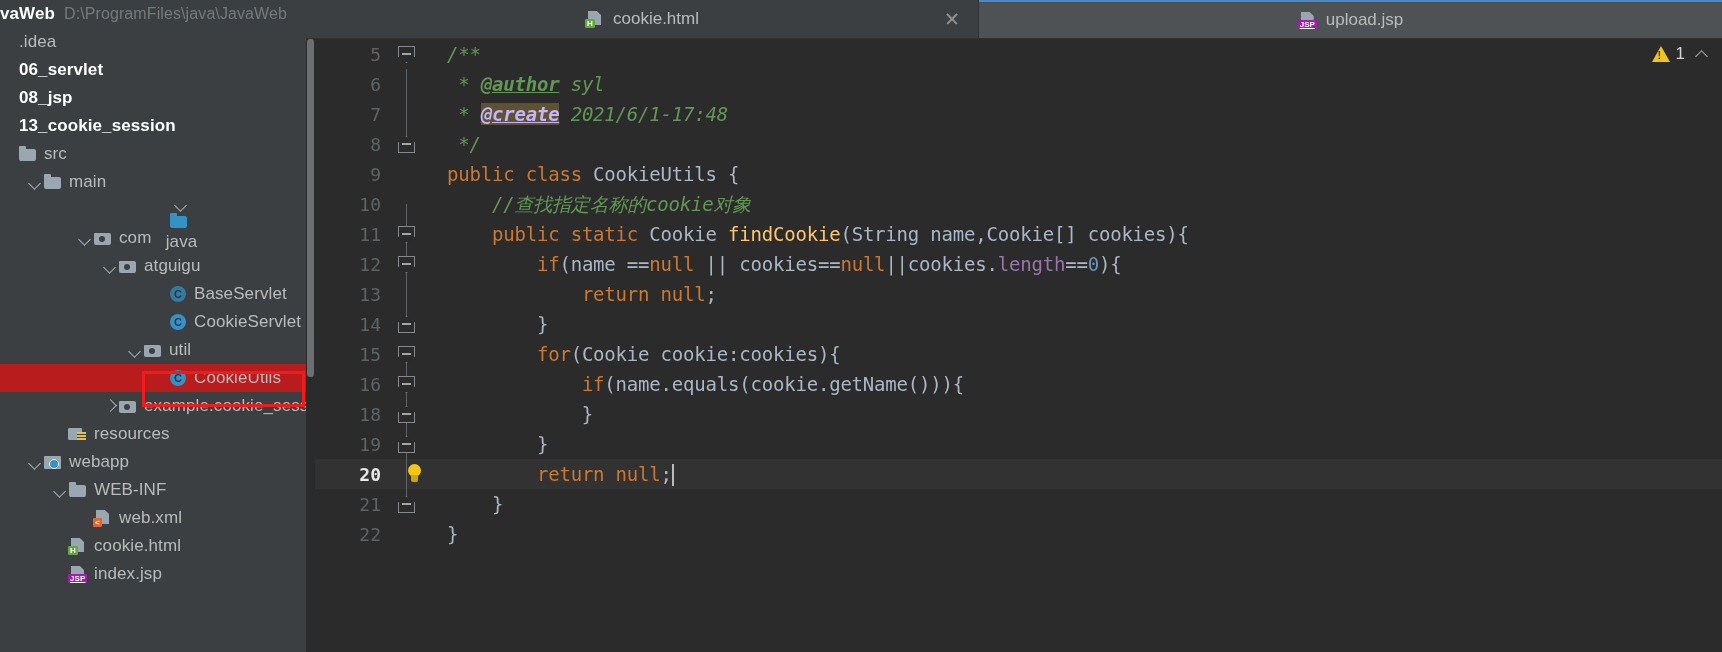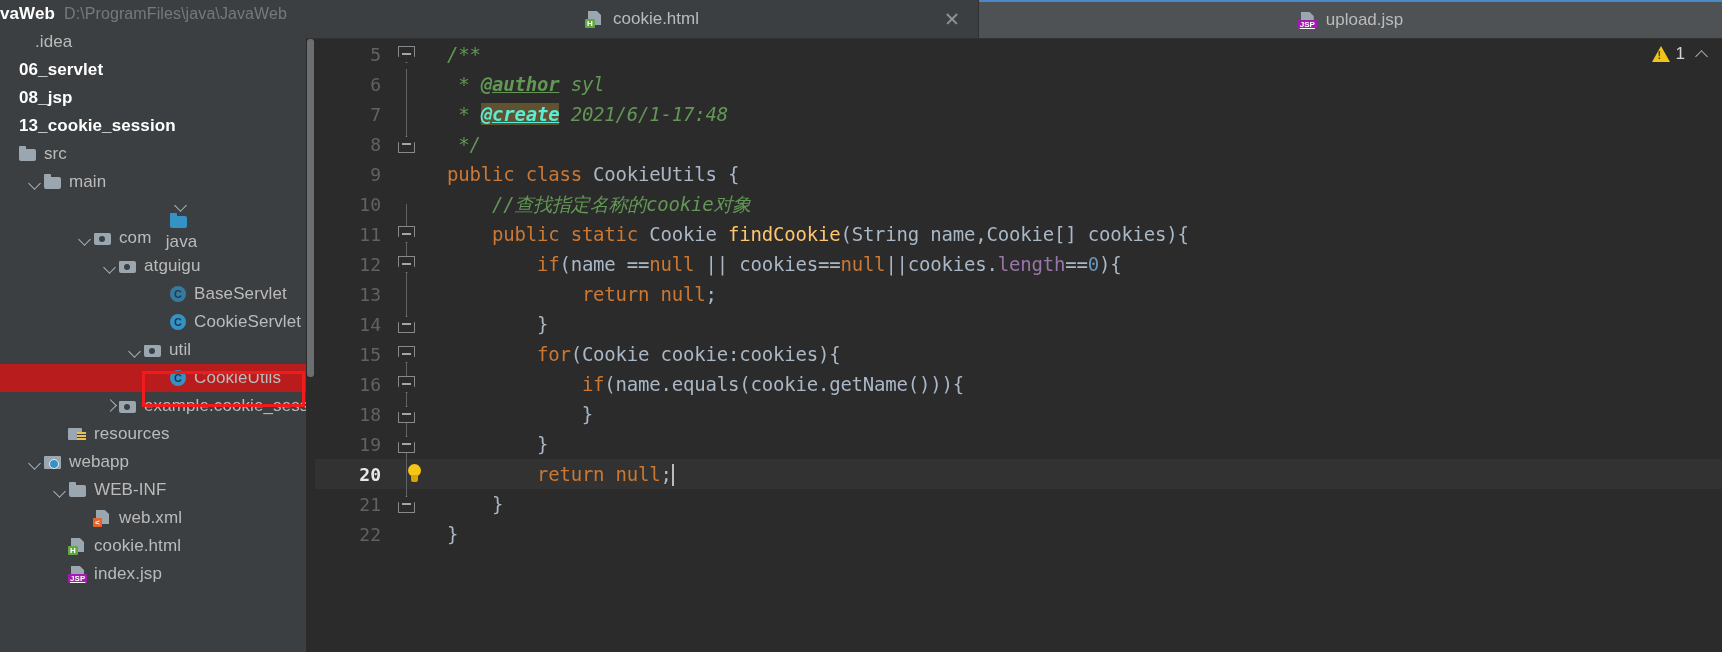--- a/index.html
+++ b/index.html
@@ -253,21 +253,21 @@
   .bulb .base {
     position: absolute; left: 4px; top: 11px;
     width: 7px; height: 7px; background: #d8a400; border-radius: 0 0 2px 2px;
   }
 
   
   .kw   { color: #cc7832; }
   .cmt  { color: #629755; font-style: italic; }
   .doc  { color: #629755; font-style: italic; }
   .tag  { color: #629755; font-style: italic; font-weight: bold; text-decoration: underline; }
-  .tagH { color: #5eead4; font-style: italic; font-weight: bold; text-decoration: underline; background: #5f5230; }
+  .tagH { color: #c4b5fd; font-style: italic; font-weight: bold; text-decoration: underline; background: #5f5230; }
   .cls  { color: #a9b7c6; }
   .mtd  { color: #ffc66d; }
   .fld  { color: #9876aa; }
   .num  { color: #6897bb; }
   .pln  { color: #a9b7c6; }
 
   
   .caret {
     display: inline-block; width: 2px; height: 22px;
     background: #bbbbbb; vertical-align: -5px;
@@ -305,21 +305,21 @@
 <body>
 
 <div id="app">
 
   <div id="sidebar">
     <div class="tree-row bold" style="padding-left:0px;">
       <span>vaWeb</span>
       <span class="hdr-path">D:\ProgramFiles\java\JavaWeb</span>
     </div>
     <div id="tree-body">
-        <div class="tree-row" style="padding-left: 18px;">
+        <div class="tree-row" style="padding-left: 2px;">
           <span class="tw"></span>
           <span style="display: inline-block; width: 0px;"></span>
           <span class="tree-label">.idea</span>
         </div>
         <div class="tree-row bold" style="padding-left: 2px;">
           <span class="tw"></span>
           <span style="display: inline-block; width: 0px;"></span>
           <span class="tree-label">06_servlet</span>
         </div>
         <div class="tree-row bold" style="padding-left: 2px;">

